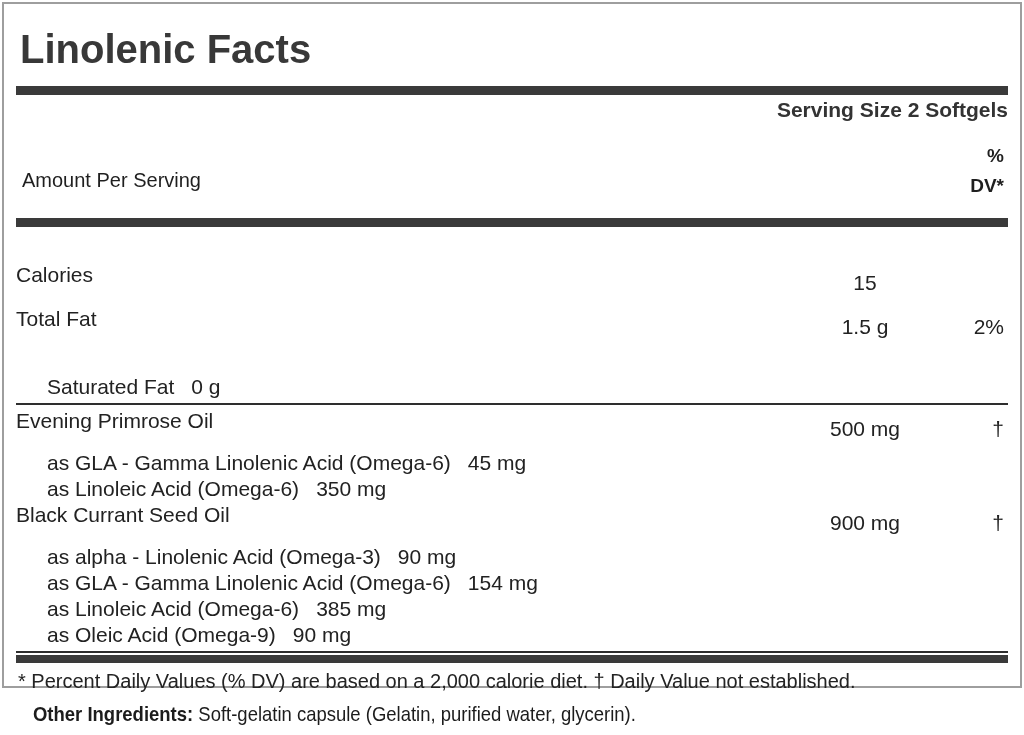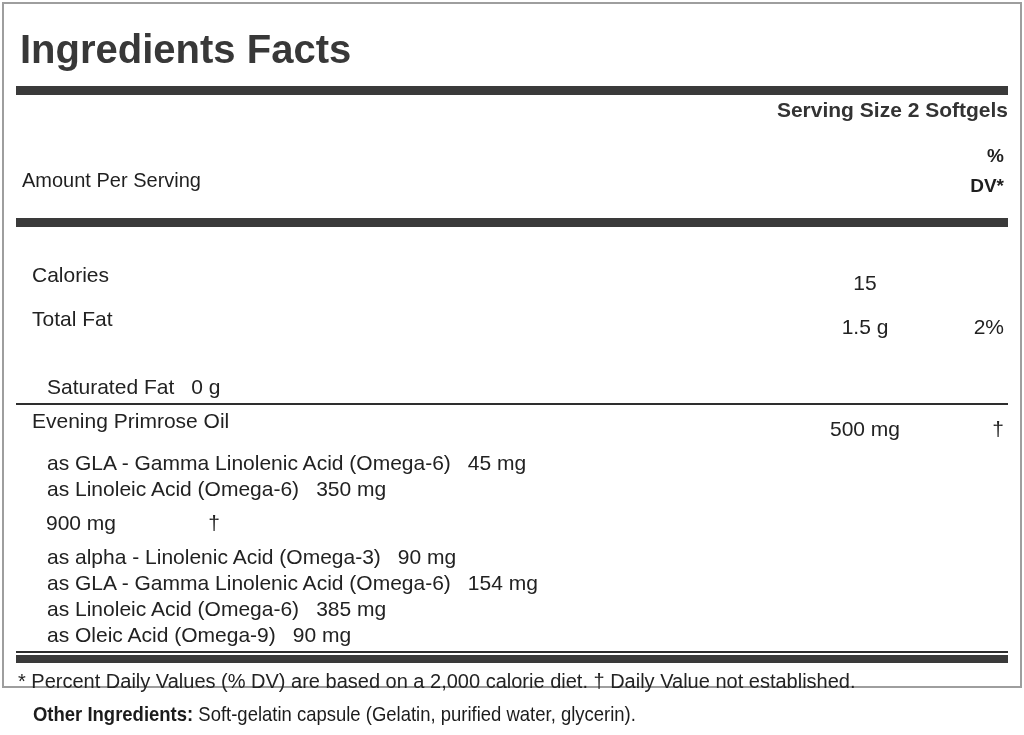--- a/index.html
+++ b/index.html
@@ -64,21 +64,21 @@
     font-size: 19px;
     font-weight: bold;
     color: #1f1f1f;
     line-height: 30px;
     padding-right: 4px;
   }
 
   .rows { margin-top: 37px; font-size: 21px; color: #222222; }
 
   .row { display: flex; }
-  .row .nm { flex: 1; margin-left: 16px; }
+  .row .nm { flex: 1; margin-left: 0; }
   .row .amt { width: 130px; text-align: center; white-space: nowrap; }
   .row .dv  { width: 78px; text-align: right; padding-right: 4px; white-space: nowrap; }
   .row.main { line-height: 22px; }
   .row.main .amt, .row.main .dv { position: relative; top: 8px; }
 
   .row.sub { line-height: 26px; }
   .row.sub .nm { margin-left: 31px; }
   .inline-amt { margin-left: 17px; white-space: nowrap; }
 
   .r-calories { margin-bottom: 22px; }
@@ -113,21 +113,21 @@
   }
   .other-line .lead { font-weight: bold; }
 </style>
 </head>
 <body>
 
 <div class="canvas">
 
   <div class="label-box">
 
-    <div class="title">Ingredients Facts</div>
+    <div class="title">Linolenic Facts</div>
 
     <div class="bar bar-1"></div>
 
     <div class="serving-row">Serving Size 2 Softgels</div>
 
     <div class="hdr-row">
       <span class="aps">Amount Per Serving</span>
       <span class="pdv">
         <span>%</span>
         <span>DV*</span>
@@ -163,20 +163,21 @@
       </div>
 
       <div class="row sub">
         <span class="nm"><span>as GLA - Gamma Linolenic Acid (Omega-6)</span><span class="inline-amt">45 mg</span></span>
       </div>
       <div class="row sub">
         <span class="nm"><span>as Linoleic Acid (Omega-6)</span><span class="inline-amt">350 mg</span></span>
       </div>
 
       <div class="row main r-bco gap-before-bco">
+        <span class="nm">Black Currant Seed Oil</span>
         <span class="amt">900 mg</span>
         <span class="dv">†</span>
       </div>
 
       <div class="row sub">
         <span class="nm"><span>as alpha - Linolenic Acid (Omega-3)</span><span class="inline-amt">90 mg</span></span>
       </div>
       <div class="row sub">
         <span class="nm"><span>as GLA - Gamma Linolenic Acid (Omega-6)</span><span class="inline-amt">154 mg</span></span>
       </div>

